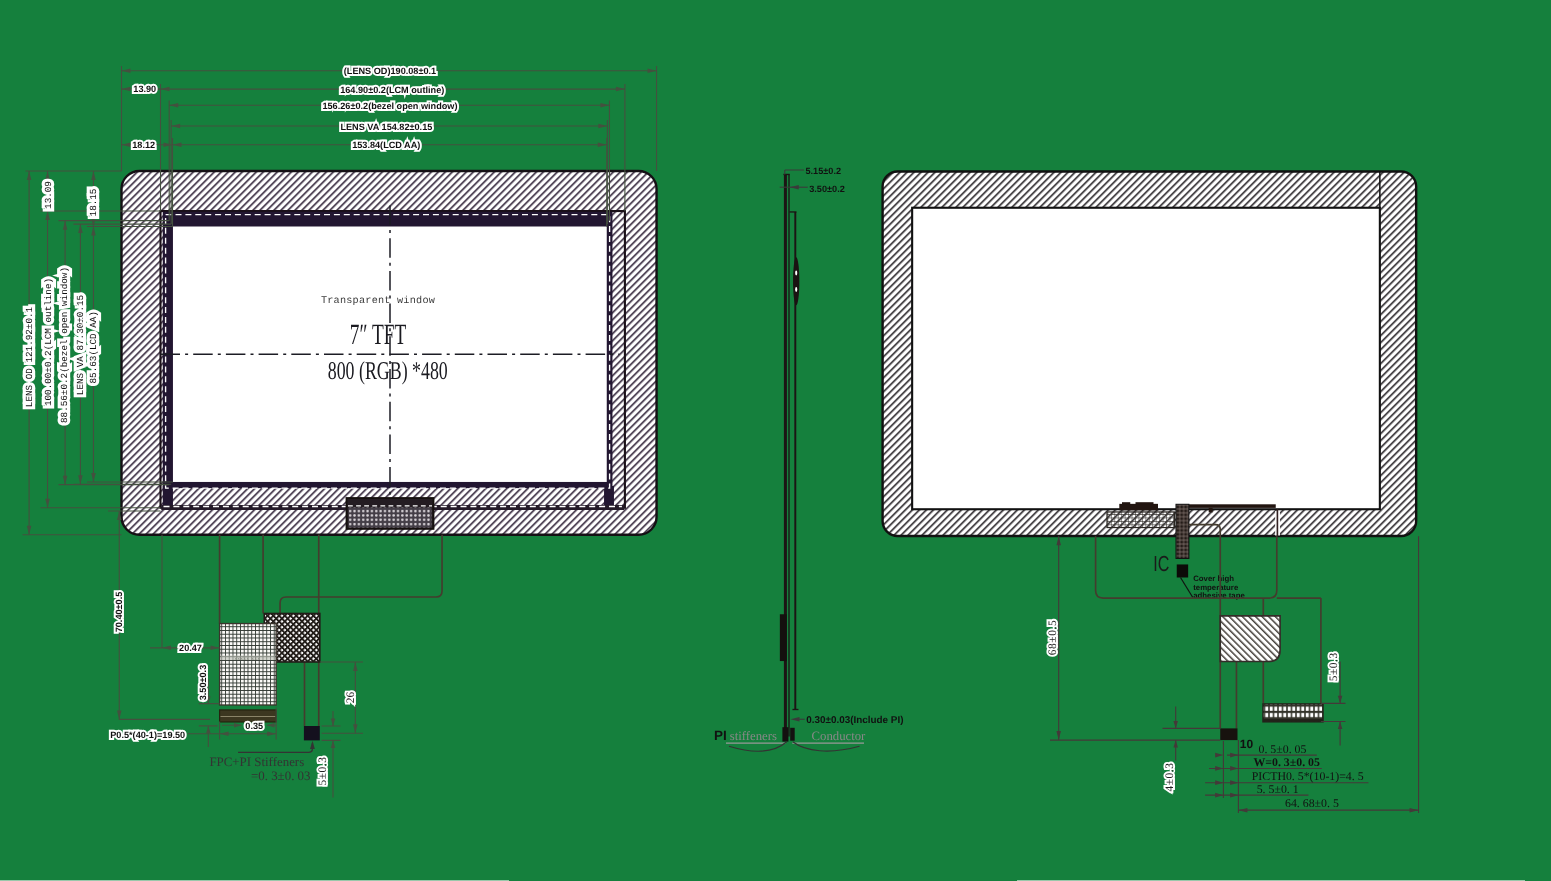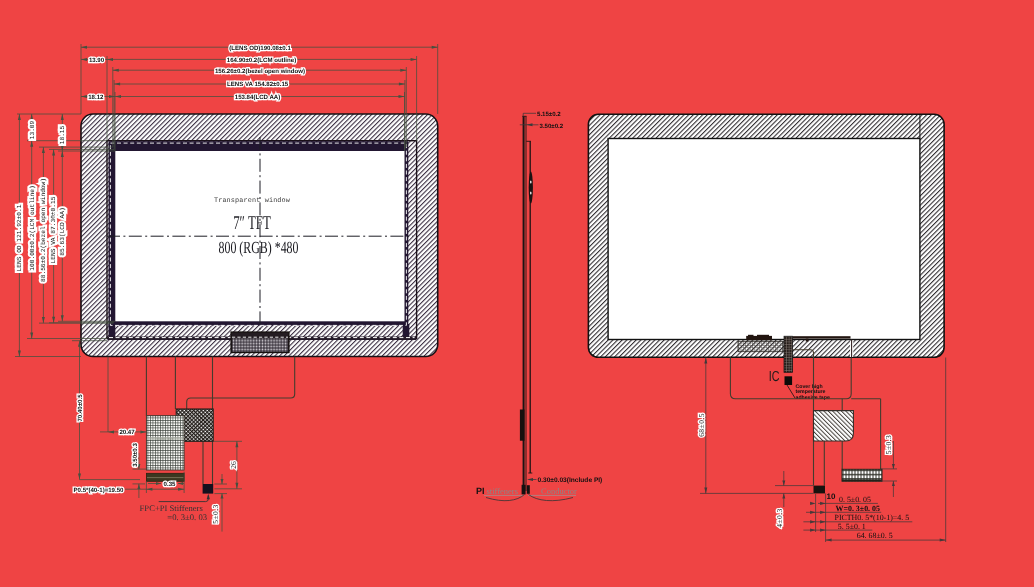--- a/index.html
+++ b/index.html
@@ -1,16 +1,16 @@
 <!DOCTYPE html>
 <html><head>
 <meta charset="utf-8">
 <style>
 html,body{margin:0;padding:0;background:#fff;}
-#page{position:relative;width:1034px;height:587px;background:#ef4444;overflow:hidden;
+#page{position:relative;width:1034px;height:587px;background:#15803d;overflow:hidden;
   font-family:"Liberation Sans", sans-serif;}
 svg{position:absolute;left:0;top:0;text-rendering:geometricPrecision;}
 text{font-family:"Liberation Sans", sans-serif;}
 .dim{font-size:6.1px;fill:#111;font-weight:bold;}
 .ser, .ser text{font-family:"Liberation Serif", serif;}
 .mono{font-family:"Liberation Mono", monospace;font-weight:normal;font-size:6.2px;}
 </style>
 </head>
 <body>
 <div id="page">

